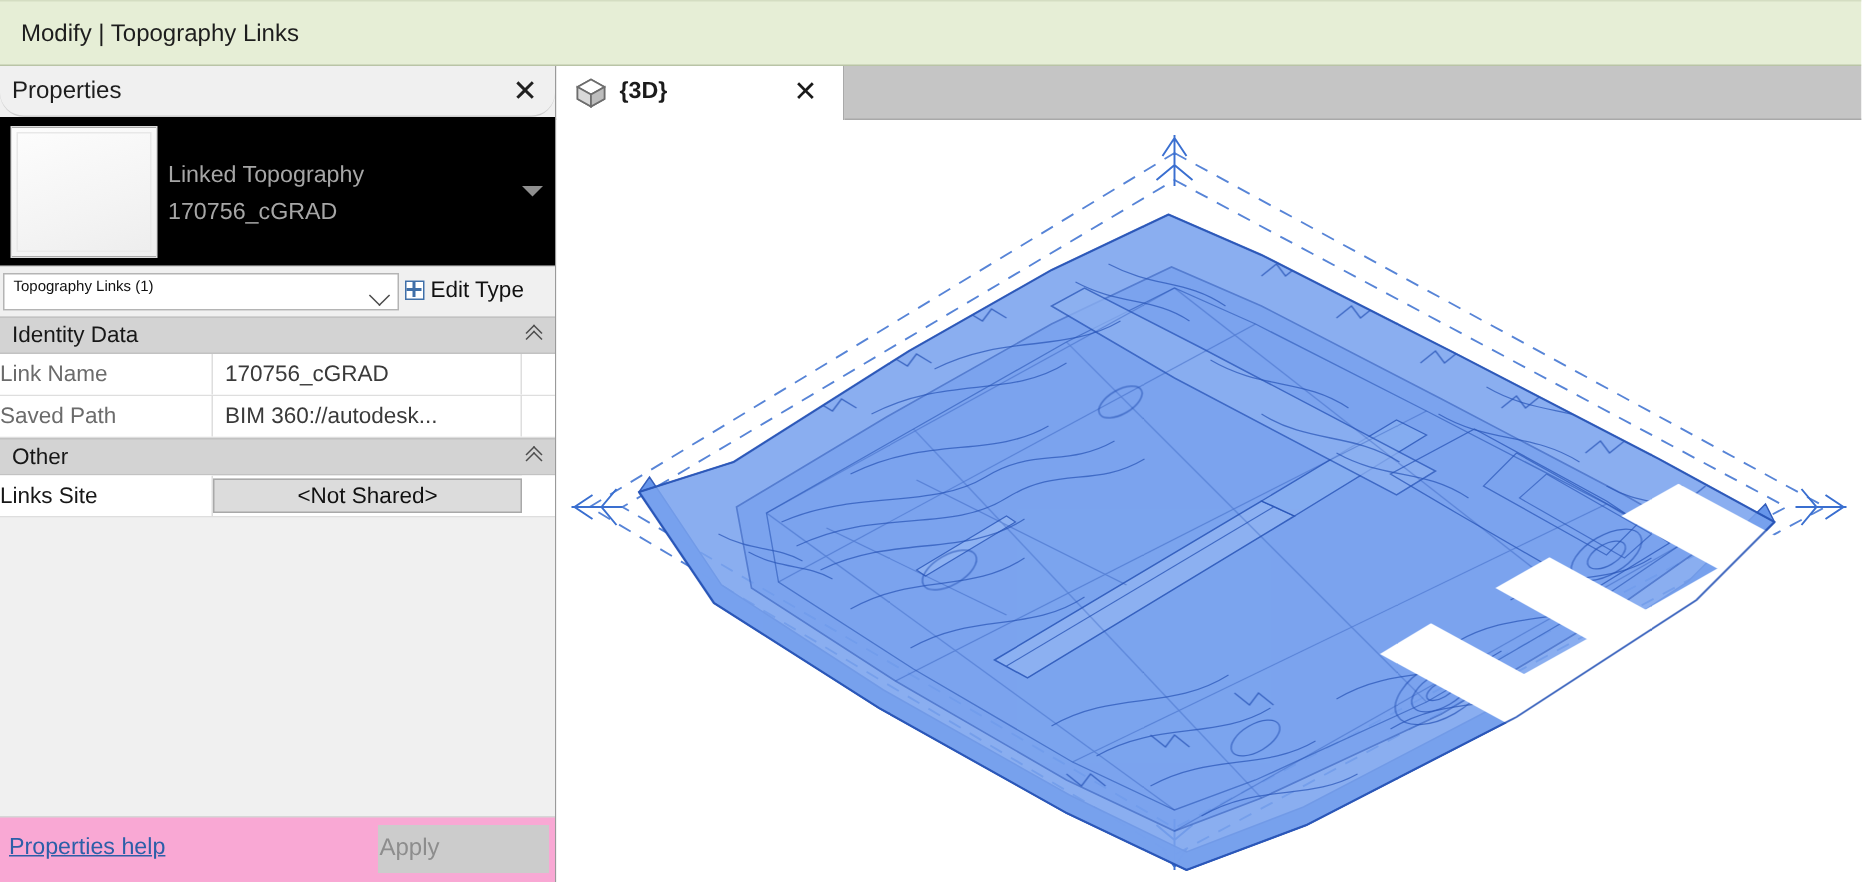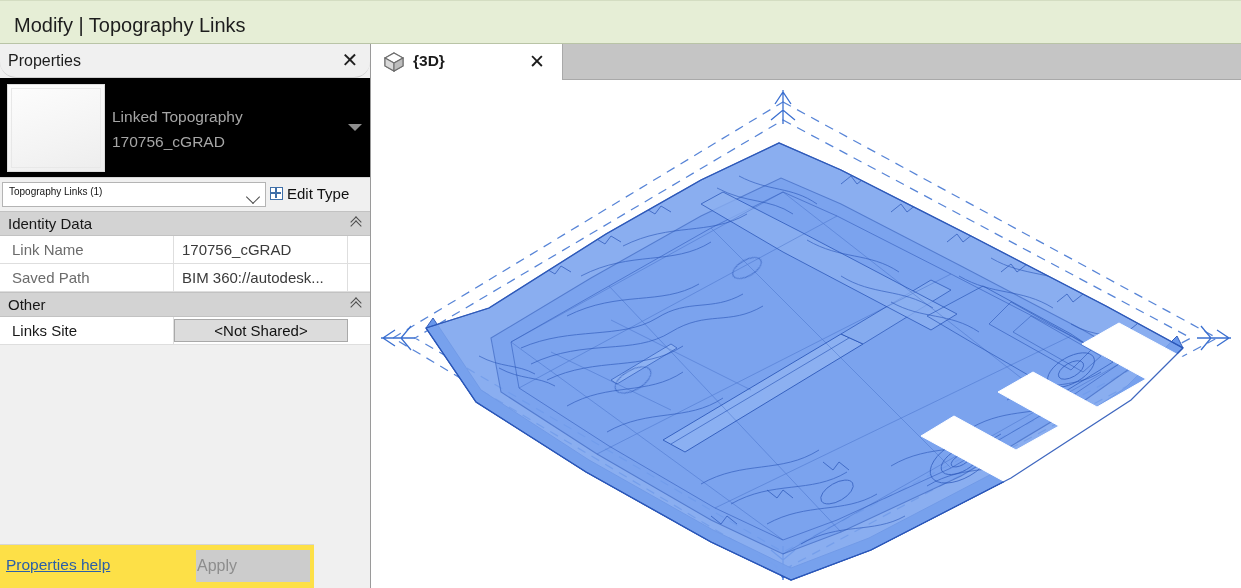--- a/index.html
+++ b/index.html
@@ -25,21 +25,21 @@
     height: 44px;
     background: #e6eed6;
     border-bottom: 1px solid #b9c4a6;
     border-top: 1px solid #d4ddc2;
     box-sizing: border-box;
   }
   #ribbon-context-label {
     position: absolute;
     left: 14px;
     top: 13px;
-    font-size: 20px;
+    font-size: 16px;
     color: #1d1d1d;
     white-space: nowrap;
   }
 
   
   #properties-palette {
     position: absolute;
     left: 0;
     top: 44px;
     width: 371px;
@@ -258,22 +258,22 @@
 
   .param-row {
     position: relative;
     height: 28px;
     background: #ffffff;
     border-bottom: 1px solid #dedede;
     box-sizing: border-box;
     display: flex;
   }
   .param-name {
-    width: 174px;
-    padding-left: 12px;
+    width: 142px;
+    padding-left: 0;
     line-height: 27px;
     font-size: 15px;
     color: #6b6b6b;
     background: #ffffff;
     border-right: 1px solid #dedede;
     box-sizing: border-box;
     white-space: nowrap;
     overflow: hidden;
   }
   .param-value {
@@ -309,23 +309,23 @@
     color: #111;
     cursor: pointer;
     white-space: nowrap;
   }
 
   
   #palette-footer {
     position: absolute;
     left: 0;
     bottom: 0;
-    width: 314px;
+    width: 370px;
     height: 44px;
-    background: #fde047;
+    background: #f9a8d4;
     border-top: 1px solid #d6d6d6;
     box-sizing: border-box;
   }
   #properties-help-link {
     position: absolute;
     left: 6px;
     top: 11px;
     font-size: 15.5px;
     color: #2b5fa8;
     text-decoration: underline;

